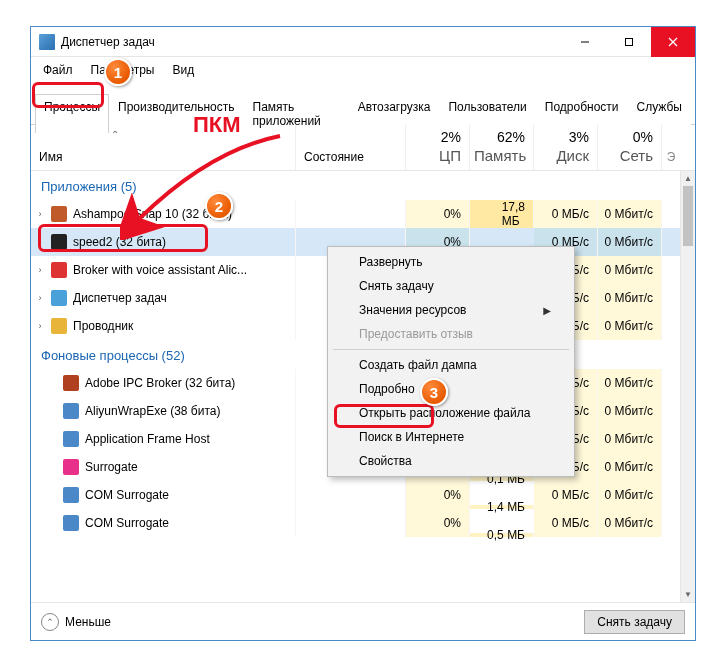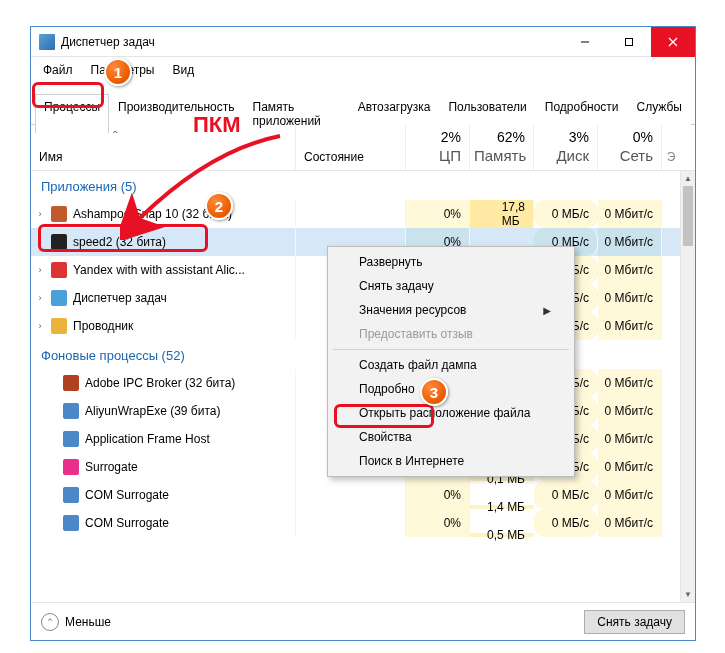--- a/index.html
+++ b/index.html
@@ -200,21 +200,21 @@
     justify-content: flex-end;
     padding-right: 8px;
     border-right: 1px solid #f5f5f5;
   }
   .cell-extra { width: 18px; }
 
   .heat-cpu  { background: #fff8d9; }
   .heat-mem  { background: #fff3c4; margin-top: 24px; }
   .heat-mem2 { background: #ffe9a3; padding-left: 36px; }
   .heat-mem3 { background: #ffd56b; color: #000; }
-  .heat-disk { background: #fff8d9; border-radius: 11px; }
+  .heat-disk { background: #fff8d9; }
   .heat-net  { background: #fff8d9; }
   .sel-heat  { background: #c9e2ec !important; }
 
   .footer {
     border-top: 1px solid #e5e5e5;
     height: 38px;
     display: flex;
     align-items: center;
     padding: 0 10px;
     gap: 8px;
@@ -398,21 +398,21 @@
             <div class="cell-num heat-cpu sel-heat">0%</div>
             <div class="cell-num heat-mem sel-heat">2,6 МБ</div>
             <div class="cell-num heat-disk sel-heat">0 МБ/с</div>
             <div class="cell-num heat-net sel-heat">0 Мбит/с</div>
             <div class="cell-extra"></div>
           </div>
           <div class="row">
             <div class="cell-name has-chev">
               <span class="chevron">›</span>
               <span class="app-icon" style="background: rgb(221, 51, 51);"></span>
-              <span>Yandex with with assistant Alic...</span>
+              <span>Broker with voice assistant Alic...</span>
             </div>
             <div class="cell-state"></div>
             <div class="cell-num heat-cpu"></div>
             <div class="cell-num heat-mem3">МБ</div>
             <div class="cell-num heat-disk">МБ/с</div>
             <div class="cell-num heat-net">0 Мбит/с</div>
             <div class="cell-extra"></div>
           </div>
           <div class="row">
             <div class="cell-name has-chev">
@@ -451,21 +451,21 @@
             <div class="cell-num heat-cpu"></div>
             <div class="cell-num heat-mem">МБ</div>
             <div class="cell-num heat-disk">МБ/с</div>
             <div class="cell-num heat-net">0 Мбит/с</div>
             <div class="cell-extra"></div>
           </div>
           <div class="row">
             <div class="cell-name">
               <span style="width: 16px;"></span>
               <span class="app-icon" style="background: rgb(74, 136, 199);"></span>
-              <span>AliyunWrapExe (39 бита)</span>
+              <span>AliyunWrapExe (38 бита)</span>
             </div>
             <div class="cell-state"></div>
             <div class="cell-num heat-cpu"></div>
             <div class="cell-num heat-mem">МБ</div>
             <div class="cell-num heat-disk">МБ/с</div>
             <div class="cell-num heat-net">0 Мбит/с</div>
             <div class="cell-extra"></div>
           </div>
           <div class="row">
             <div class="cell-name">
@@ -558,24 +558,24 @@
     <div class="ctx-item">
       <span>Создать файл дампа</span>
     </div>
     <div class="ctx-item">
       <span>Подробно</span>
     </div>
     <div class="ctx-item">
       <span>Открыть расположение файла</span>
     </div>
     <div class="ctx-item">
+      <span>Поиск в Интернете</span>
+    </div>
+    <div class="ctx-item">
       <span>Свойства</span>
-    </div>
-    <div class="ctx-item">
-      <span>Поиск в Интернете</span>
     </div>
   </div>
 
 <div class="annot-box" style="left:32px; top:82px; width:72px; height:26px;"></div>
 <div class="annot-box" style="left:38px; top:224px; width:170px; height:28px;"></div>
 <div class="annot-box" style="left:334px; top:404px; width:100px; height:24px;"></div>
 
 <div class="badge" style="left:104px; top:58px;">1</div>
 <div class="badge" style="left:205px; top:192px;">2</div>
 <div class="badge" style="left:420px; top:378px;">3</div>

